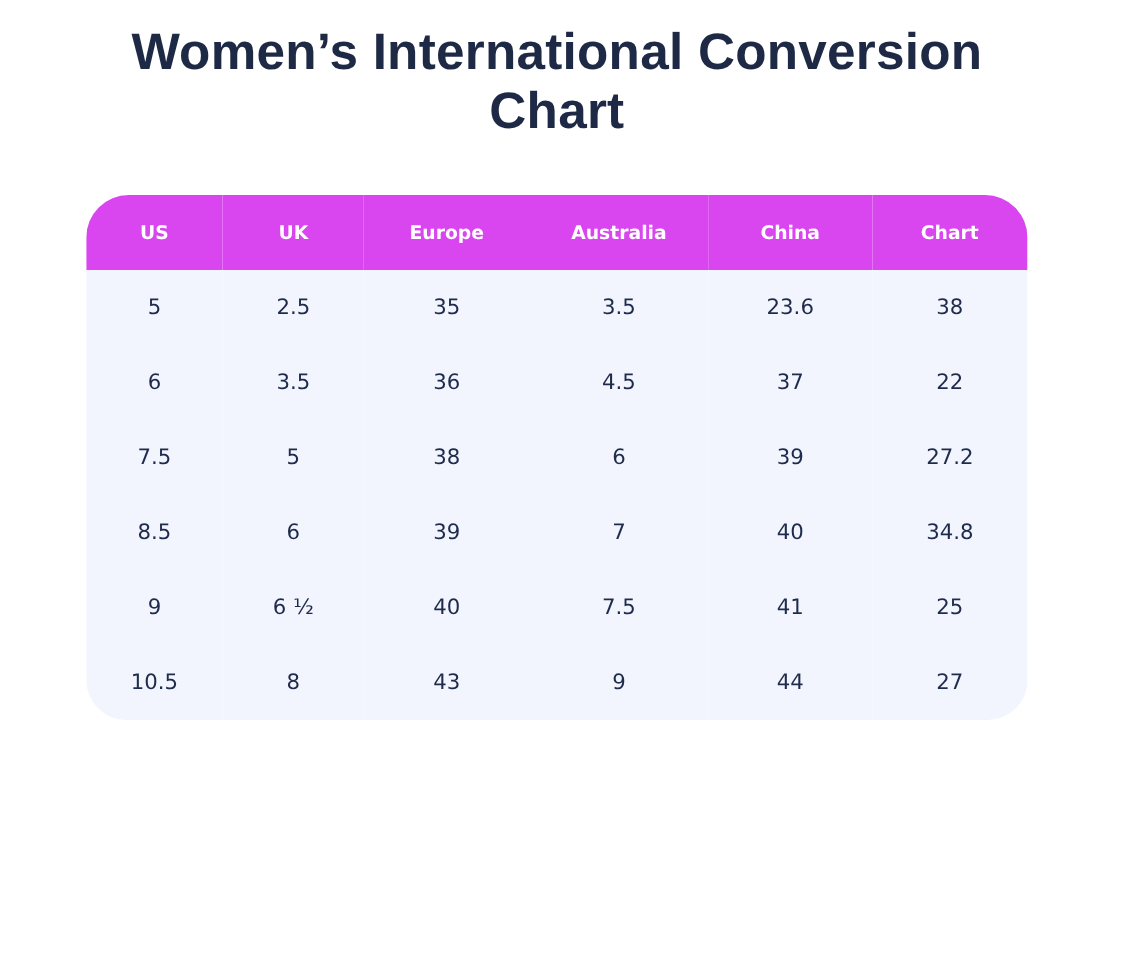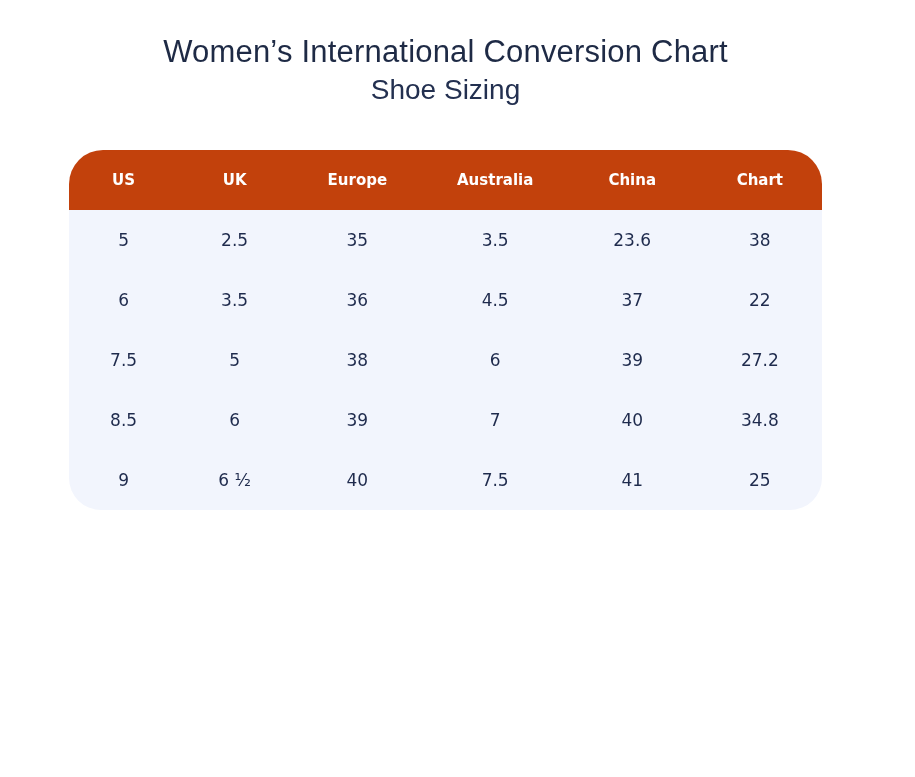--- a/index.html
+++ b/index.html
@@ -8,24 +8,24 @@
     height: 777px;
     background: #ffffff;
     font-family: "Liberation Sans", sans-serif;
     overflow: hidden;
   }
   .content {
     width: 753px;
     margin-left: 69px;
   }
   .page-title {
-    margin-top: 34px;
+    margin-top: 18px;
     text-align: center;
-    font-size: 31px;
-    font-weight: normal;
+    font-size: 41px;
+    font-weight: bold;
     letter-spacing: 0.2px;
     color: #1e2a45;
   }
   .page-subtitle {
     margin-top: 4px;
     text-align: center;
     font-size: 28px;
     font-weight: normal;
     color: #233050;
   }
@@ -39,21 +39,21 @@
     border-collapse: collapse;
     table-layout: fixed;
   }
   col.c1 { width: 14.5%; }
   col.c2 { width: 15.0%; }
   col.c3 { width: 17.6%; }
   col.c4 { width: 19.0%; }
   col.c5 { width: 17.4%; }
   col.c6 { width: 16.5%; }
   thead tr {
-    background: #c2410c;
+    background: #d946ef;
     height: 60px;
   }
   thead th {
     color: #ffffff;
     font-size: 15px;
     font-weight: bold;
     text-align: center;
     vertical-align: middle;
     font-family: "DejaVu Sans", "Liberation Sans", sans-serif;
   }
@@ -67,21 +67,20 @@
     font-size: 17px;
     color: #1f2b4d;
     font-family: "DejaVu Sans", "Liberation Sans", sans-serif;
   }
 </style>
 </head>
 <body>
 
 <div class="content">
   <h1 class="page-title">Women’s International Conversion Chart</h1>
-  <h2 class="page-subtitle">Shoe Sizing</h2>
 
   <div class="table-wrap">
     <table class="conversion">
       <colgroup>
         <col class="c1">
           <col class="c2">
           <col class="c3">
           <col class="c4">
           <col class="c5">
           <col class="c6">
@@ -130,16 +129,24 @@
           <td>34.8</td>
         </tr>
         <tr>
           <td>9</td>
           <td>6 ½</td>
           <td>40</td>
           <td>7.5</td>
           <td>41</td>
           <td>25</td>
         </tr>
+        <tr>
+          <td>10.5</td>
+          <td>8</td>
+          <td>43</td>
+          <td>9</td>
+          <td>44</td>
+          <td>27</td>
+        </tr>
       </tbody>
     </table>
   </div>
 </div>
 
 </body></html>

